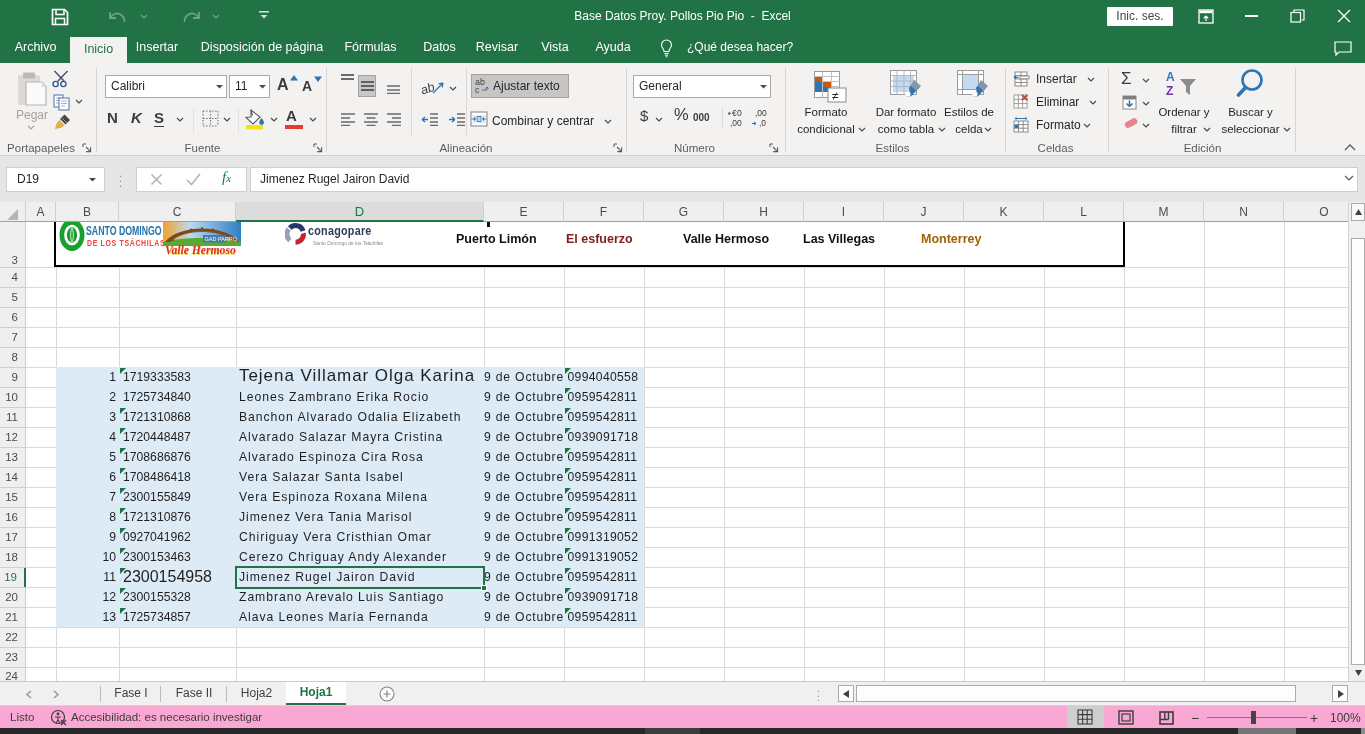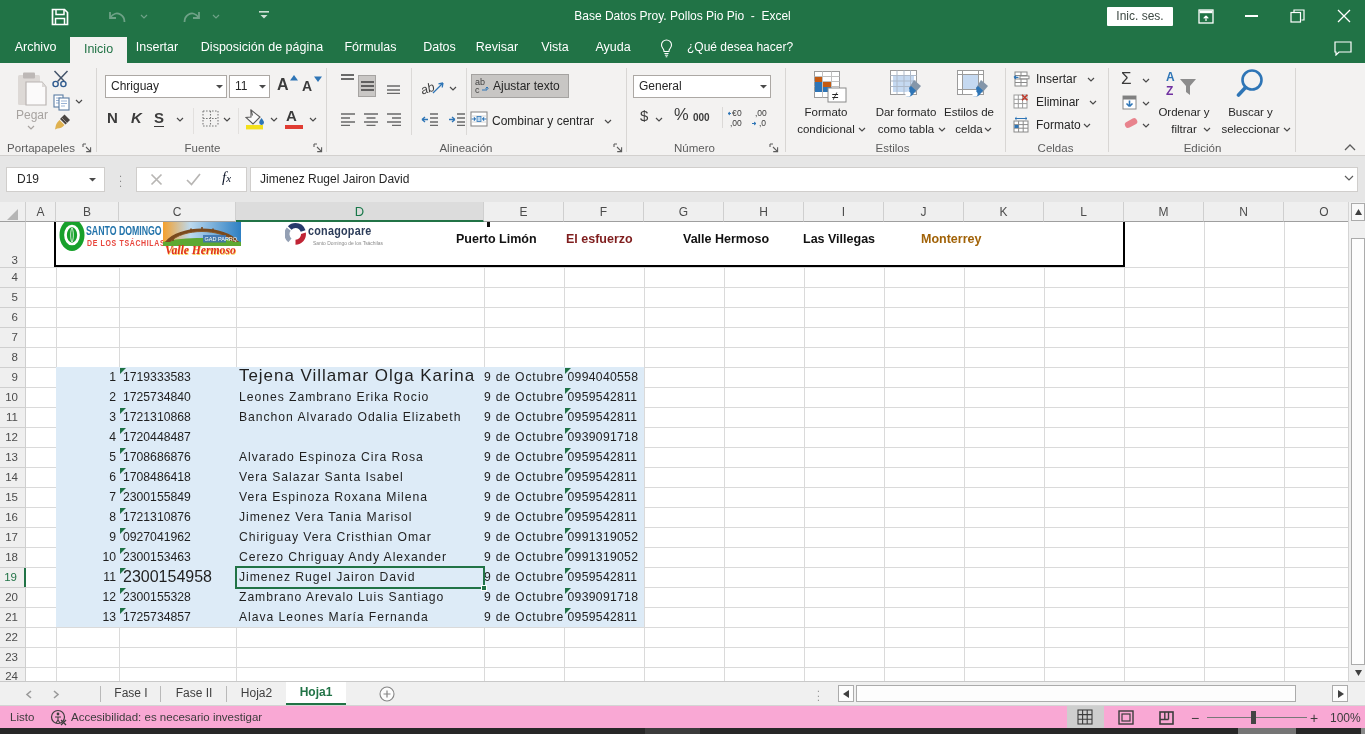--- a/index.html
+++ b/index.html
@@ -123,21 +123,21 @@
         <path d="M12.5 1.5l5.5 5.5-4.5 4.5-5.5-5.5z" fill="#4a4542"></path>
         <path d="M7.5 7l5 5-1.8 1.8c-1.8 1.8-4.8 1-7.7 2.7 0.7-3 .8-5.3 2.3-7z" fill="#dfb14f"></path>
         <path d="M9.5 4.5l5.5 5.5" stroke="#9a938e" stroke-width="1"></path>
       </svg>
   <div class="glabel" style="left:0;width:82px">Portapapeles</div>
   <svg class="launcher" style="left:82px" width="10" height="10" viewBox="0 0 10 10">
         <path d="M1 1v3M1 1h3M4 4L8.6 8.6M8.6 4.2v4.4h-4.4" fill="none" stroke="#5c5c5c" stroke-width="1.1"></path>
       </svg>
   <div class="gdiv" style="left:96px"></div>
 
-  <div class="combo" style="left:105px;top:12px;width:122px;height:23px;line-height:21px;padding-left:5px">Chriguay</div>
+  <div class="combo" style="left:105px;top:12px;width:122px;height:23px;line-height:21px;padding-left:5px">Calibri</div>
   <svg class="abs" style="left:215px;top:21px" width="9" height="6" viewBox="0 0 9 6">
         <path d="M1 1l3.5 3.5L8 1z" fill="#4a4a4a"></path>
       </svg>
   <div class="combo" style="left:229px;top:12px;width:41px;height:23px;line-height:21px;padding-left:5px">11</div>
   <svg class="abs" style="left:258px;top:21px" width="9" height="6" viewBox="0 0 9 6">
         <path d="M1 1l3.5 3.5L8 1z" fill="#4a4a4a"></path>
       </svg>
   <div class="abs" style="left:277px;top:13px;font-size:16px;font-weight:bold;color:#3b3b3b">A</div>
   <svg class="abs" style="left:290px;top:12px" width="8" height="6" viewBox="0 0 8 6">
         <path d="M4 0L8 5.5H0z" fill="#2e75b6"></path>
@@ -387,21 +387,21 @@
         <path d="M1 1l3.5 3.5L8 1z" fill="#4a4a4a"></path>
       </svg>
   <div class="abs" style="left:119px;top:15px;width:3px;height:17px;color:#8a8a8a;font-size:11px;line-height:5px">.<br>.<br>.</div>
   <div class="abs" style="left:136px;top:11px;width:111px;height:25px;background:#fff;border:1px solid #d0cecc"></div>
   <svg class="abs" style="left:150px;top:17px" width="13" height="13" viewBox="0 0 13 13">
         <path d="M1.5 1.5l10 10M11.5 1.5l-10 10" stroke="#b8b6b4" stroke-width="1.7"></path>
       </svg>
   <svg class="abs" style="left:186px;top:17px" width="15" height="13" viewBox="0 0 15 13">
         <path d="M1 7l4.5 4.5L14 1" fill="none" stroke="#b8b6b4" stroke-width="1.7"></path>
       </svg>
-  <div class="abs" style="left:222px;top:13px;font-size:15px;font-style:italic;color:#0f172a;font-family:'Liberation Serif',serif">f<span style="font-size:11px">x</span></div>
+  <div class="abs" style="left:222px;top:13px;font-size:15px;font-style:italic;color:#0f766e;font-family:'Liberation Serif',serif">f<span style="font-size:11px">x</span></div>
   <div class="abs" style="left:250px;top:11px;width:1108px;height:25px;background:#fff;border:1px solid #d0cecc;font-size:12px;color:#262626;line-height:23px;padding-left:9px">Jimenez Rugel Jairon David</div>
   <svg class="abs" style="left:1344px;top:19px" width="10" height="7" viewBox="0 0 10 7">
         <path d="M1 1l4 4 4-4" fill="none" stroke="#5c5c5c" stroke-width="1.2"></path>
       </svg>
 </div>
 <div id="grid">
 
   <div class="abs" style="left:26px;top:65px;width:1322px;height:401px;background:repeating-linear-gradient(to bottom,#dadada 0 1px,transparent 1px 20px)"></div>
 
   <div class="vline" style="left:56px;height:459px"></div>
@@ -524,20 +524,21 @@
   <div class="cell" style="left:56px;top:205px;width:60px;text-align:right;line-height:20px;font-size:12.2px">3</div>
   <div class="tri" style="left:119.5px;top:205.5px"></div>
   <div class="cell" style="left:123px;top:205px;line-height:20px;font-size:12.2px">1721310868</div>
   <div class="cell" style="left:239px;top:205px;line-height:20px;font-size:12.2px;letter-spacing:0.95px">Banchon Alvarado Odalia Elizabeth</div>
   <div class="cell" style="left:484px;top:205px;width:78px;text-align:right;line-height:20px;font-size:12.2px;letter-spacing:0.8px">9 de Octubre</div>
   <div class="tri" style="left:564.5px;top:205.5px"></div>
   <div class="cell" style="left:567.5px;top:205px;line-height:20px;font-size:12.2px;letter-spacing:0.3px">0959542811</div>
   <div class="cell" style="left:56px;top:225px;width:60px;text-align:right;line-height:20px;font-size:12.2px">4</div>
   <div class="tri" style="left:119.5px;top:225.5px"></div>
   <div class="cell" style="left:123px;top:225px;line-height:20px;font-size:12.2px">1720448487</div>
+  <div class="cell" style="left:239px;top:225px;line-height:20px;font-size:12.2px;letter-spacing:0.95px">Alvarado Salazar Mayra Cristina</div>
   <div class="cell" style="left:484px;top:225px;width:78px;text-align:right;line-height:20px;font-size:12.2px;letter-spacing:0.8px">9 de Octubre</div>
   <div class="tri" style="left:564.5px;top:225.5px"></div>
   <div class="cell" style="left:567.5px;top:225px;line-height:20px;font-size:12.2px;letter-spacing:0.3px">0939091718</div>
   <div class="cell" style="left:56px;top:245px;width:60px;text-align:right;line-height:20px;font-size:12.2px">5</div>
   <div class="tri" style="left:119.5px;top:245.5px"></div>
   <div class="cell" style="left:123px;top:245px;line-height:20px;font-size:12.2px">1708686876</div>
   <div class="cell" style="left:239px;top:245px;line-height:20px;font-size:12.2px;letter-spacing:0.95px">Alvarado Espinoza Cira Rosa</div>
   <div class="cell" style="left:484px;top:245px;width:78px;text-align:right;line-height:20px;font-size:12.2px;letter-spacing:0.8px">9 de Octubre</div>
   <div class="tri" style="left:564.5px;top:245.5px"></div>
   <div class="cell" style="left:567.5px;top:245px;line-height:20px;font-size:12.2px;letter-spacing:0.3px">0959542811</div>

